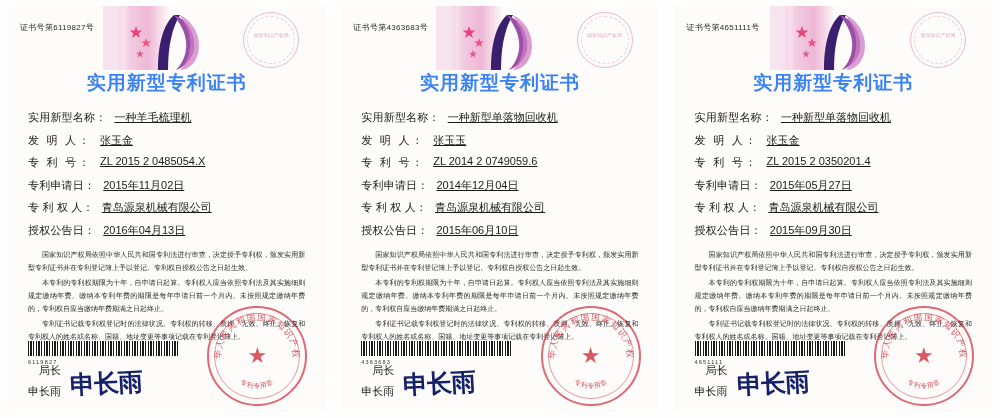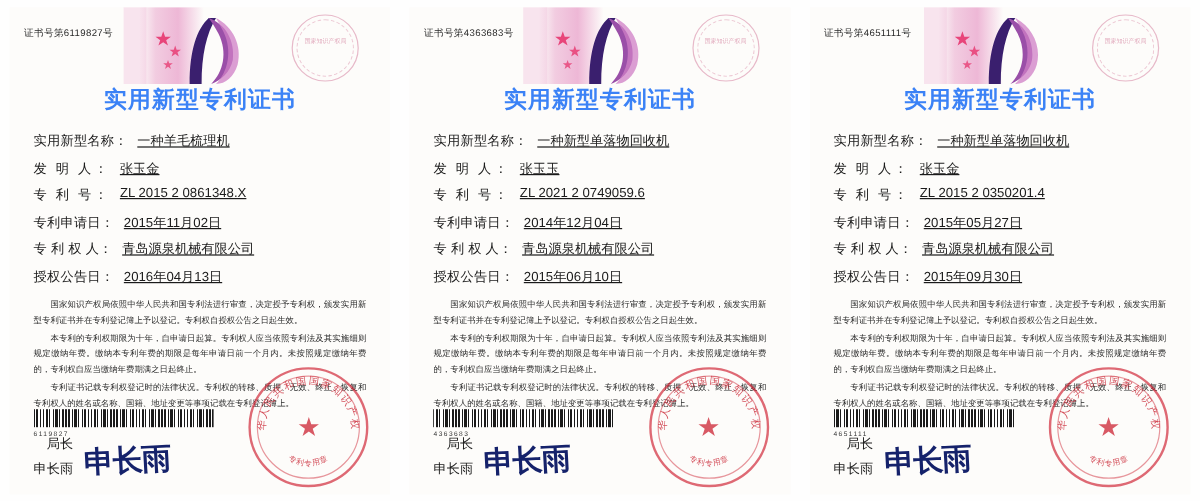--- a/index.html
+++ b/index.html
@@ -282,21 +282,21 @@
         <div class="field">
           <span class="lbl">实用新型名称：</span>
           <span class="val">一种羊毛梳理机</span>
         </div>
         <div class="field wide">
           <span class="lbl">发  明  人：</span>
           <span class="val">张玉金</span>
         </div>
         <div class="field wide">
           <span class="lbl">专  利  号：</span>
-          <span class="val">ZL 2015 2 0861348.X</span>
+          <span class="val">ZL 2015 2 0485054.X</span>
         </div>
         <div class="field">
           <span class="lbl">专利申请日：</span>
           <span class="val">2015年11月02日</span>
         </div>
         <div class="field">
           <span class="lbl">专 利 权 人：</span>
           <span class="val">青岛源泉机械有限公司</span>
         </div>
         <div class="field">
@@ -366,21 +366,21 @@
         <div class="field">
           <span class="lbl">实用新型名称：</span>
           <span class="val">一种新型单落物回收机</span>
         </div>
         <div class="field wide">
           <span class="lbl">发  明  人：</span>
           <span class="val">张玉玉</span>
         </div>
         <div class="field wide">
           <span class="lbl">专  利  号：</span>
-          <span class="val">ZL 2021 2 0749059.6</span>
+          <span class="val">ZL 2014 2 0749059.6</span>
         </div>
         <div class="field">
           <span class="lbl">专利申请日：</span>
           <span class="val">2014年12月04日</span>
         </div>
         <div class="field">
           <span class="lbl">专 利 权 人：</span>
           <span class="val">青岛源泉机械有限公司</span>
         </div>
         <div class="field">

